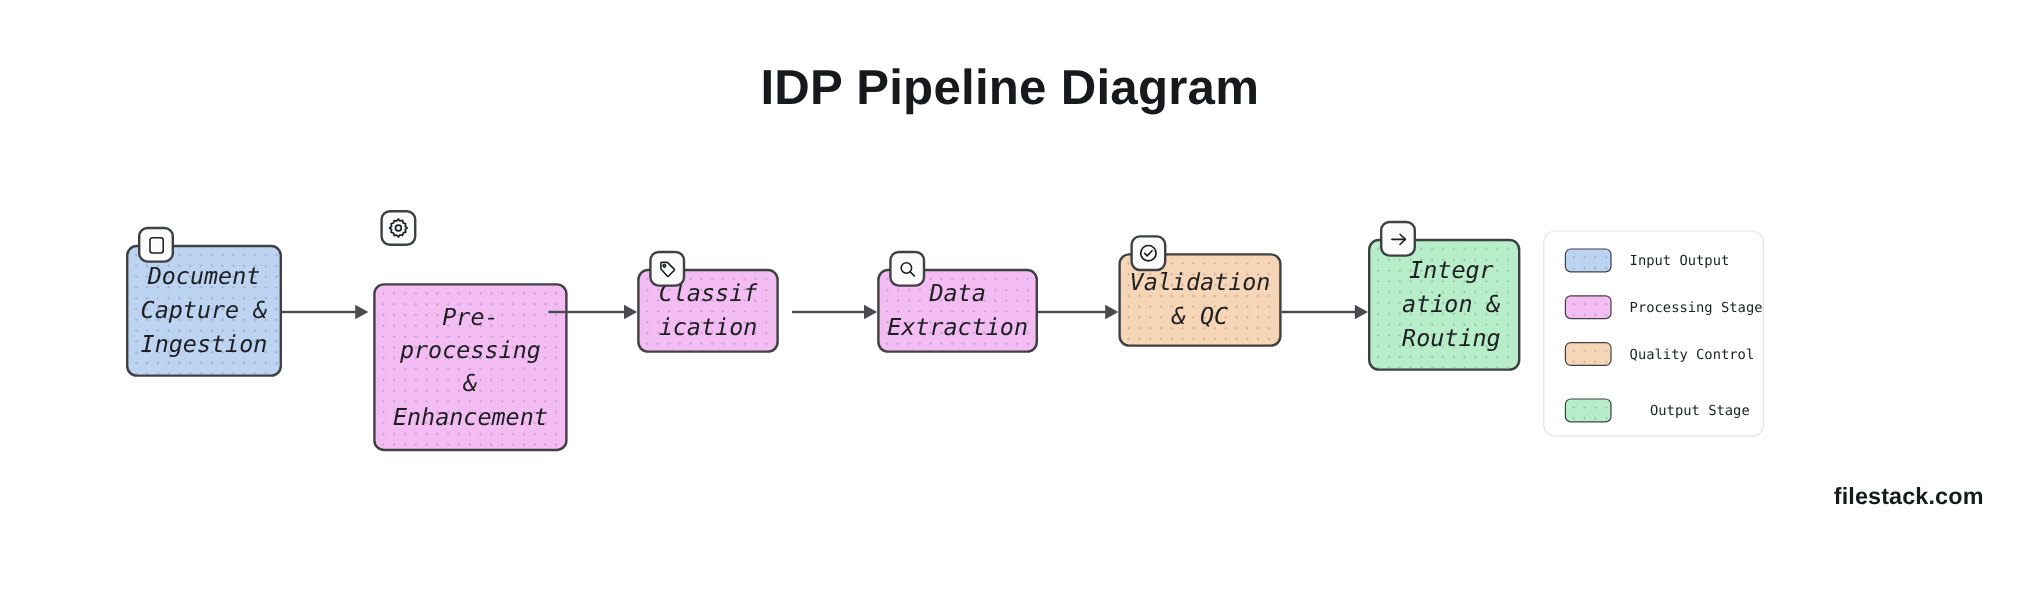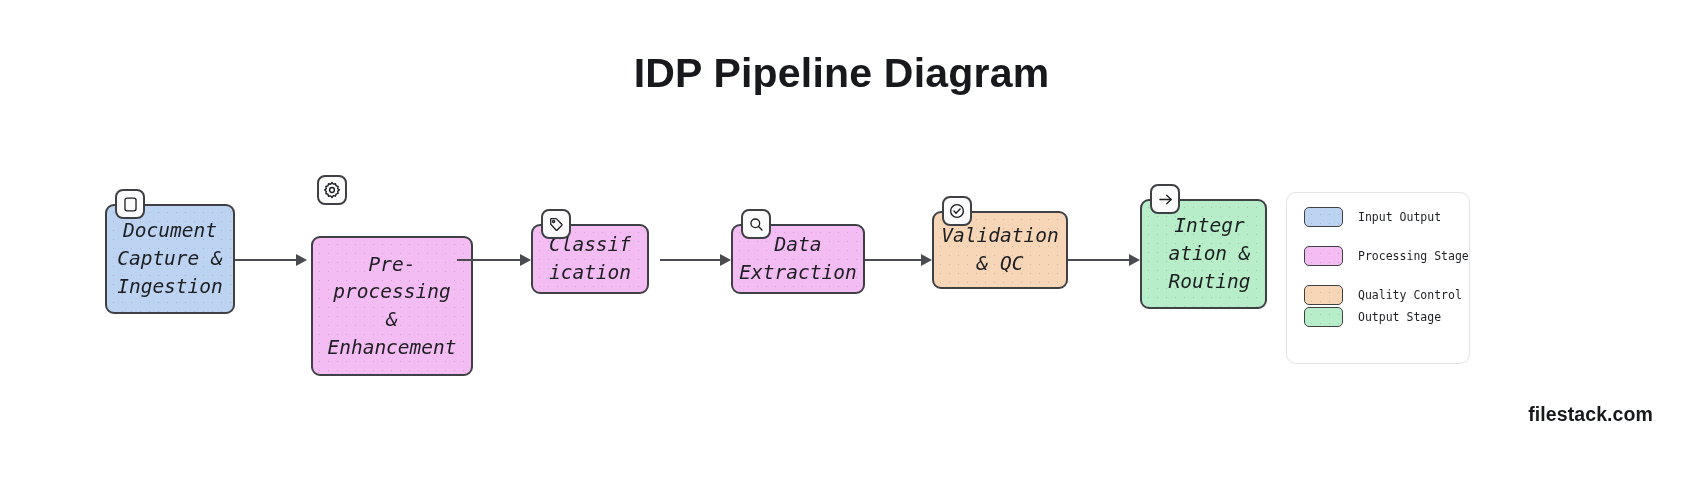--- a/index.html
+++ b/index.html
@@ -220,21 +220,21 @@
         <div class="legend-text">Input Output</div>
       </div>
       <div class="legend-row" style="top: 53px;">
         <div class="legend-swatch" style="background-color: rgb(243, 189, 243);"></div>
         <div class="legend-text">Processing Stage</div>
       </div>
       <div class="legend-row" style="top: 92px;">
         <div class="legend-swatch" style="background-color: rgb(247, 214, 183);"></div>
         <div class="legend-text">Quality Control</div>
       </div>
-      <div class="legend-row" style="top: 114px;">
+      <div class="legend-row" style="top: 139px; gap: 17px;">
         <div class="legend-swatch" style="background-color: rgb(183, 237, 200);"></div>
         <div class="legend-text">Output Stage</div>
       </div>
     </div>
 
   <div id="footer">filestack.com</div>
 
 </div>
 
 </body></html>

